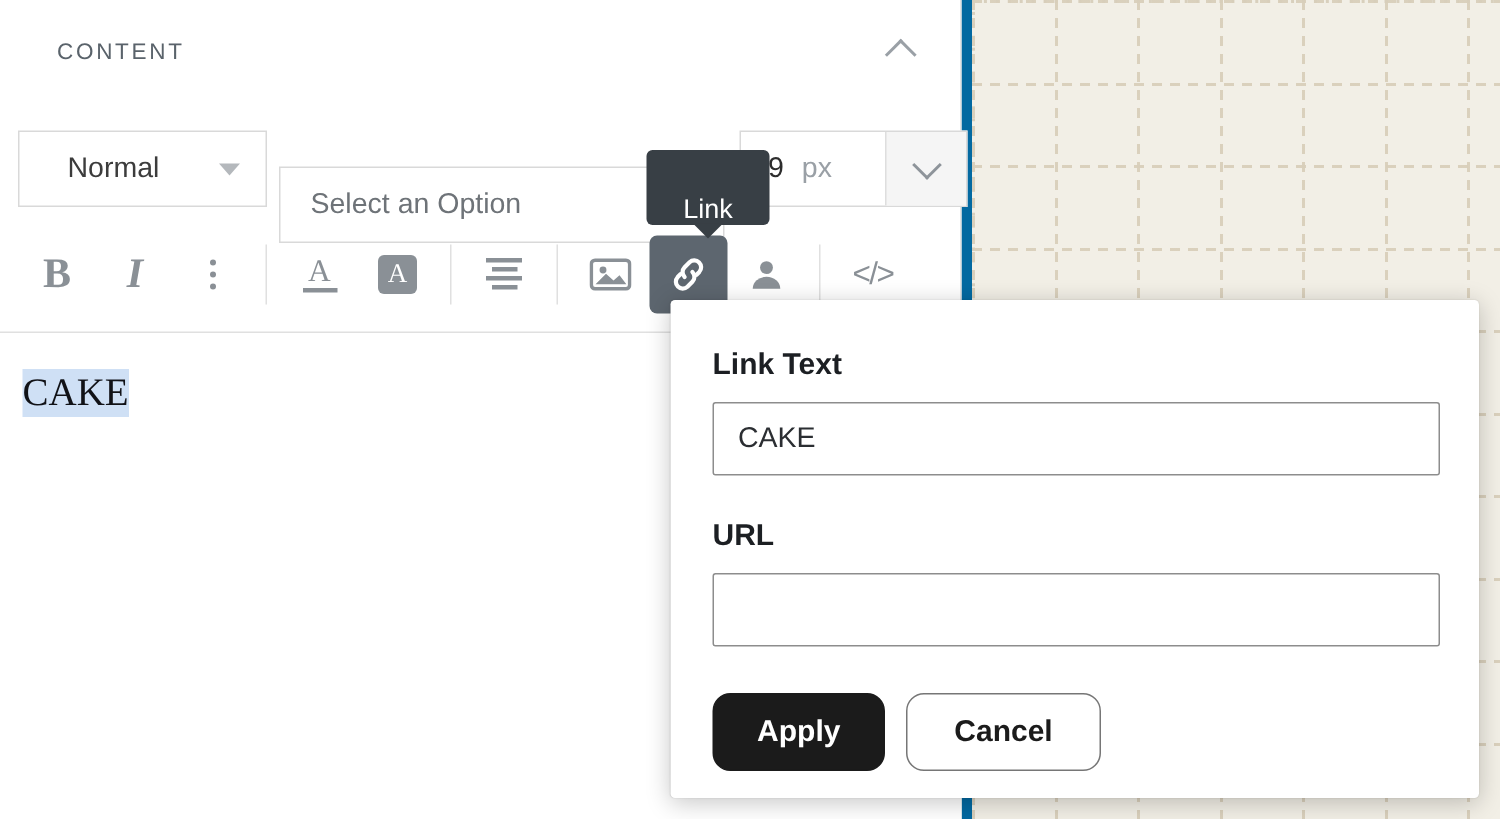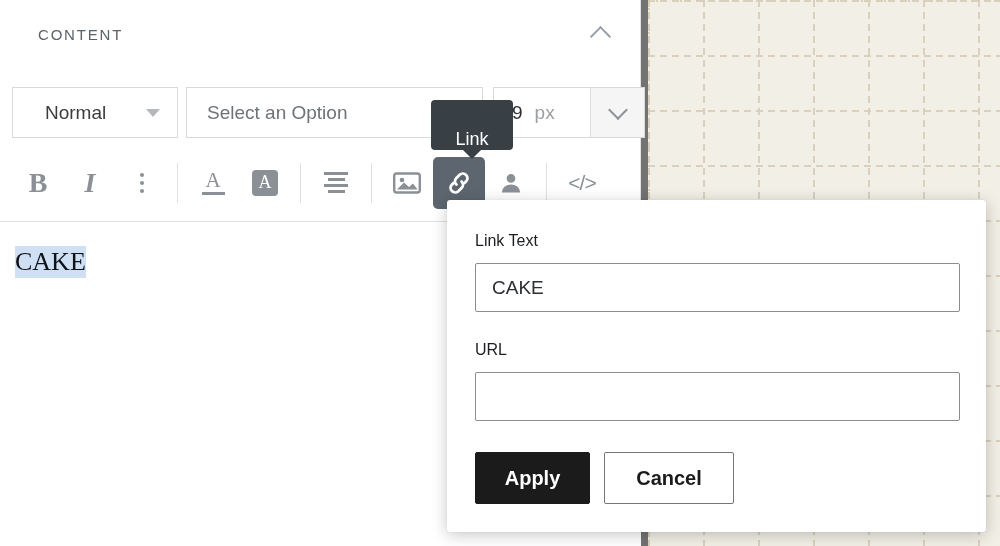--- a/index.html
+++ b/index.html
@@ -9,21 +9,21 @@
     height: 546px;
     overflow: hidden;
     font-family: "Liberation Sans", sans-serif;
     background: #ffffff;
   }
 
   #screen {
     position: relative;
     width: 1000px;
     height: 546px;
-    background: #737373;
+    background: #0369a1;
   }
 
   
   .canvas-bg {
     position: absolute;
     left: 648px; top: 0;
     width: 352px; height: 546px;
     background-color: #f2efe6;
     background-image:
       repeating-linear-gradient(to right,
@@ -126,20 +126,21 @@
     border-left: 7px solid transparent;
     border-right: 7px solid transparent;
     border-top: 8px solid #b4b8bc;
     margin-right: 17px;
   }
   .sel-option {
     width: 297px;
     margin-left: 8px;
     padding-left: 20px;
     color: #6e7378;
+    margin-top: 24px;
   }
   .size-group {
     margin-left: 10px;
     display: flex;
     height: 51px;
     border: 1px solid #d9d9d9;
     background: #fff;
   }
   .size-val {
     width: 96px;
@@ -295,42 +296,42 @@
     position: absolute;
     left: 447px; top: 200px;
     width: 539px; height: 332px;
     background: #ffffff;
     border-radius: 3px;
     box-shadow: 0 3px 16px rgba(0,0,0,0.22), 0 0 1px rgba(0,0,0,0.18);
     padding: 32px 28px 0 28px;
     z-index: 30;
   }
   .field-label {
-    font-size: 16px;
-    font-weight: normal;
+    font-size: 20px;
+    font-weight: bold;
     color: #1c1f23;
     margin-bottom: 13px;
   }
   .text-input {
     width: 485px;
     height: 49px;
     border: 1px solid #8d8d8d;
     border-radius: 2px;
     background: #fff;
     font-family: "Liberation Sans", sans-serif;
     font-size: 19px;
     color: #2b2e32;
     padding: 0 16px;
     outline: none;
   }
   .field-gap { height: 29px; }
   .btn-row { display: flex; gap: 14px; margin-top: 31px; }
   .btn {
     height: 52px;
-    border-radius: 2px;
+    border-radius: 12px;
     font-size: 20px;
     font-weight: bold;
     font-family: "Liberation Sans", sans-serif;
     display: flex;
     align-items: center;
     justify-content: center;
     cursor: pointer;
   }
   .btn-apply {
     width: 115px;

